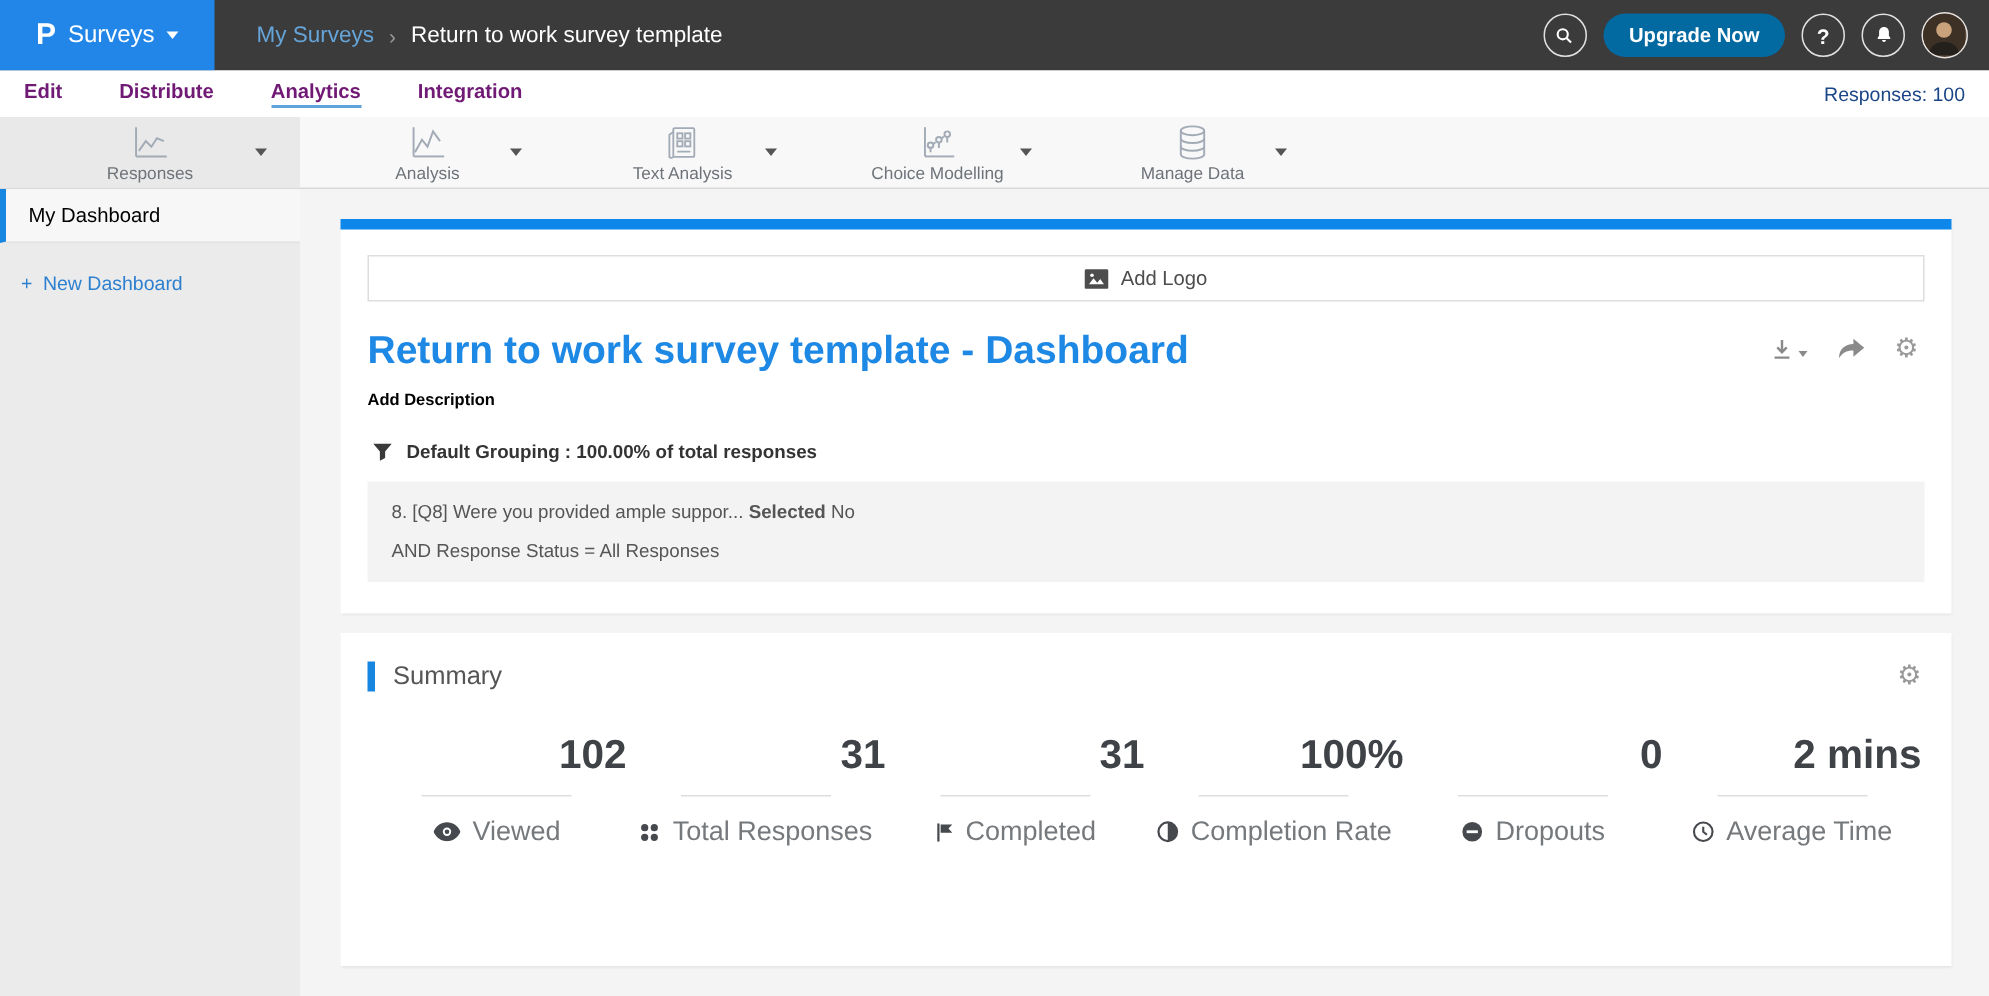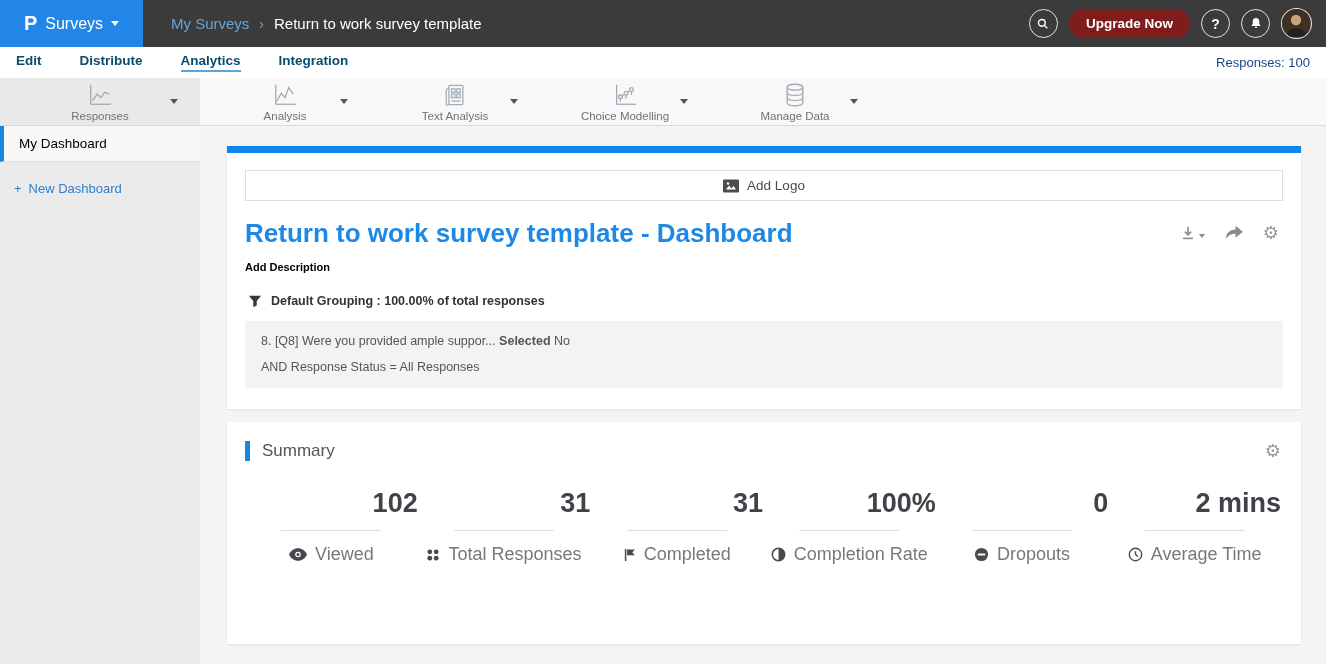--- a/index.html
+++ b/index.html
@@ -16,30 +16,30 @@
   .caret { width:0; height:0; border-left:4px solid transparent; border-right:4px solid transparent;
            border-top:5px solid #fff; display:inline-block; }
   .breadcrumb { flex:1; display:flex; align-items:center; gap:10px; padding-left:28px; font-size:15px; }
   .bc-parent { color:#66a5d9; cursor:pointer; }
   .bc-sep { color:#9a9a9a; font-size:14px; }
   .bc-current { color:#fff; }
   .top-actions { display:flex; align-items:center; gap:11px; padding-right:14px; }
   .icon-circle { width:29px; height:29px; border-radius:50%; border:1.5px solid rgba(255,255,255,.85);
                  display:flex; align-items:center; justify-content:center; color:#fff; cursor:pointer;
                  font-size:14px; font-weight:700; background:transparent; }
-  .upgrade-btn { background:#7f1d1d; color:#fff; border:none; border-radius:15px; height:29px;
+  .upgrade-btn { background:#0369a1; color:#fff; border:none; border-radius:15px; height:29px;
                  padding:0 17px; font-size:13.5px; font-weight:700; cursor:pointer;
                  font-family:"Liberation Sans",sans-serif; }
   .avatar { width:31px; height:31px; border-radius:50%; border:1.5px solid rgba(255,255,255,.85);
             overflow:hidden; background:#5a4636; cursor:pointer; }
 
   
   .tabbar { height:31px; background:#fff; display:flex; align-items:center; padding:0 16px;
             flex:0 0 31px; }
-  .tab { font-size:13.5px; font-weight:700; color:#0c4a6e; margin-right:38px; cursor:pointer;
+  .tab { font-size:13.5px; font-weight:700; color:#701a75; margin-right:38px; cursor:pointer;
          padding-bottom:2px; border-bottom:2px solid transparent; }
   .tab.active { border-bottom:2px solid #5fa3dc; }
   .responses { margin-left:auto; font-size:13px; color:#1a4688; }
 
   
   .toolbar { height:48px; background:#f8f8f8; display:flex; border-bottom:1px solid #d9d9d9;
              flex:0 0 48px; }
   .tool { width:170px; position:relative; display:flex; flex-direction:column; align-items:center;
           justify-content:center; gap:2px; cursor:pointer; }
   .tool.first { width:200px; background:#e9e9e9; }

